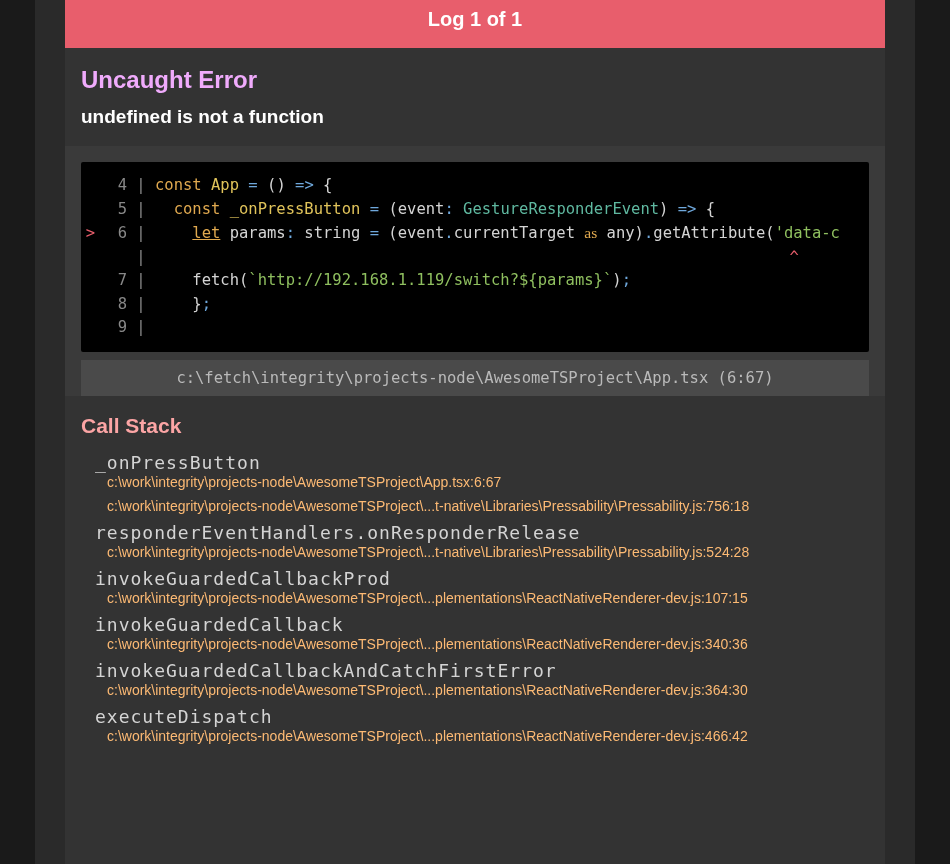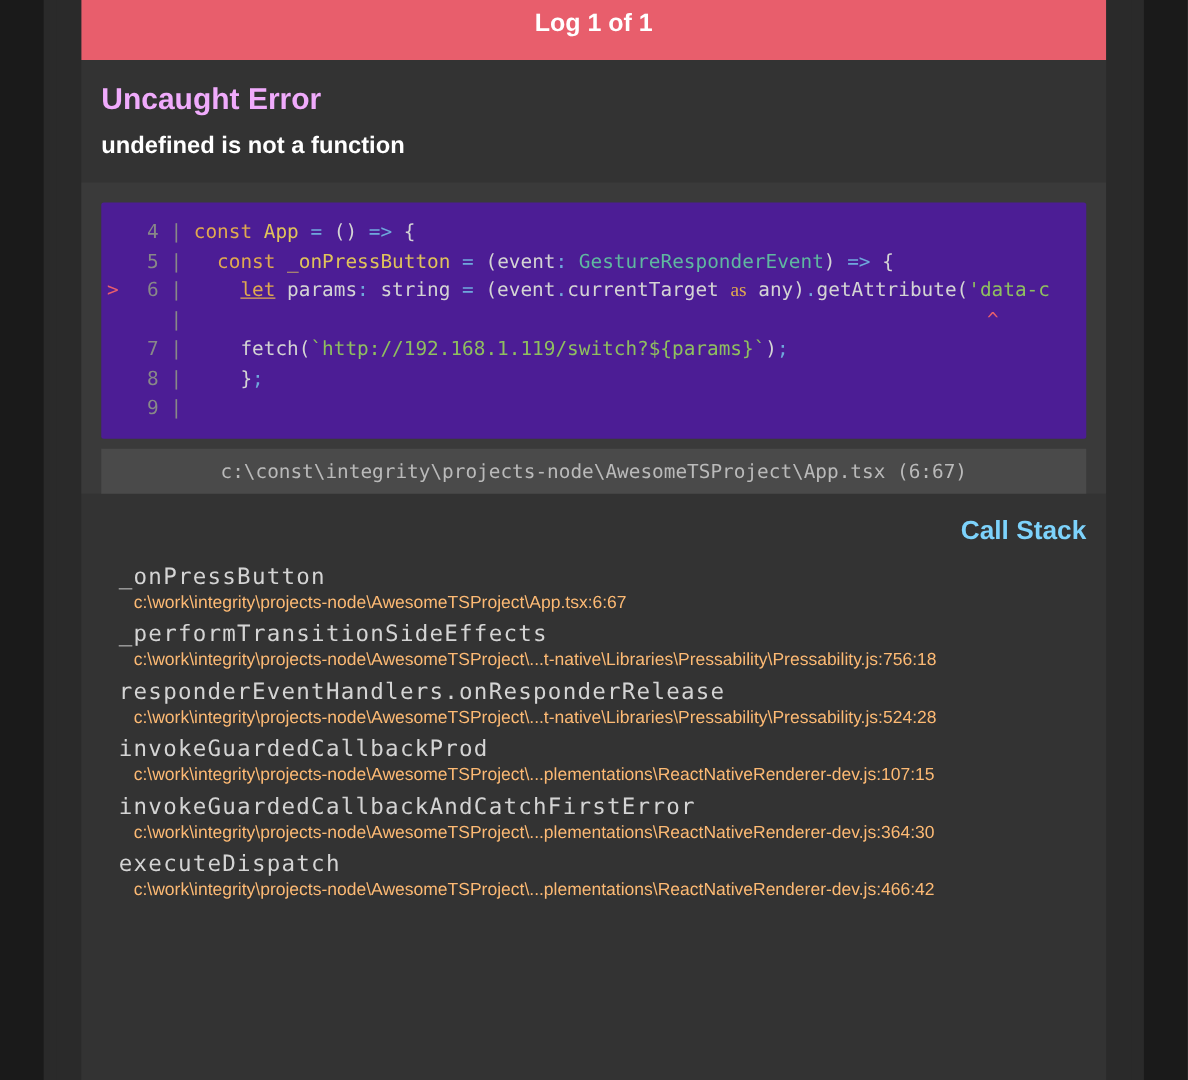--- a/index.html
+++ b/index.html
@@ -55,21 +55,21 @@
       background: #3a3a3a;
       padding: 16px 16px 0 16px;
     }
     .source-title {
       color: #fff;
       font-weight: bold;
       font-size: 21px;
       margin-bottom: 16px;
     }
     .code-block {
-      background: #4c1d95;
+      background: #000000;
       font-family: 'Consolas', 'Monaco', monospace;
       font-size: 15.5px;
       line-height: 23.5px;
       overflow: hidden;
       border-radius: 2px;
       padding: 12px 0;
     }
     .code-line {
       white-space: pre;
     }
@@ -92,25 +92,24 @@
       font-family: 'Consolas', 'Monaco', monospace;
       font-size: 15.5px;
       text-align: center;
       padding: 9px 0;
       margin-top: 8px;
     }
     .callstack-section {
       padding: 18px 16px 0 16px;
     }
     .callstack-title {
-      color: #7dd3fc;
+      color: #fca5a5;
       font-weight: bold;
       font-size: 21px;
       margin-bottom: 14px;
-      text-align: right;
     }
     .stack-frame {
       padding-left: 14px;
       margin-bottom: 8px;
     }
     .frame-fn {
       color: #d4d4d4;
       font-family: 'Consolas', 'Monaco', monospace;
       font-size: 18px;
       letter-spacing: 1px;
@@ -138,41 +137,44 @@
     <div class="source-section">
       <div class="code-block" id="code-block">
           <div class="code-line"><span class="marker"> </span><span class="gutter">4</span><span class="pipe"> | </span><span class="k-const">const</span><span class="ident"> </span><span class="fn-name">App</span><span class="ident"> </span><span class="op">=</span><span class="ident"> </span><span class="punct">()</span><span class="ident"> </span><span class="op">=&gt;</span><span class="ident"> </span><span class="punct">{</span></div>
           <div class="code-line"><span class="marker"> </span><span class="gutter">5</span><span class="pipe"> | </span><span class="ident">  </span><span class="k-const">const</span><span class="ident"> </span><span class="fn-name">_onPressButton</span><span class="ident"> </span><span class="op">=</span><span class="ident"> </span><span class="punct">(</span><span class="ident">event</span><span class="op">:</span><span class="ident"> </span><span class="type">GestureResponderEvent</span><span class="punct">)</span><span class="ident"> </span><span class="op">=&gt;</span><span class="ident"> </span><span class="punct">{</span></div>
           <div class="code-line"><span class="marker">&gt;</span><span class="gutter">6</span><span class="pipe"> | </span><span class="ident">    </span><span class="k-let">let</span><span class="ident"> params</span><span class="op">:</span><span class="ident"> string </span><span class="op">=</span><span class="ident"> </span><span class="punct">(</span><span class="ident">event</span><span class="op">.</span><span class="ident">currentTarget </span><span class="k-as">as</span><span class="ident"> any</span><span class="punct">)</span><span class="op">.</span><span class="ident">getAttribute</span><span class="punct">(</span><span class="str">'data-c</span></div>
           <div class="code-line"><span class="marker"> </span><span class="gutter"> </span><span class="pipe"> | </span><span class="ident">                                                                    </span><span class="caret">^</span></div>
           <div class="code-line"><span class="marker"> </span><span class="gutter">7</span><span class="pipe"> | </span><span class="ident">    </span><span class="ident">fetch</span><span class="punct">(</span><span class="str">`http://192.168.1.119/switch?${params}`</span><span class="punct">)</span><span class="op">;</span></div>
           <div class="code-line"><span class="marker"> </span><span class="gutter">8</span><span class="pipe"> | </span><span class="ident">    </span><span class="punct">}</span><span class="op">;</span></div>
           <div class="code-line"><span class="marker"> </span><span class="gutter">9</span><span class="pipe"> | </span></div>
         </div>
-      <div class="file-path-bar">c:\const\integrity\projects-node\AwesomeTSProject\App.tsx (6:67)</div>
+      <div class="file-path-bar">c:\fetch\integrity\projects-node\AwesomeTSProject\App.tsx (6:67)</div>
     </div>
 
     <div class="callstack-section">
       <div class="callstack-title">Call Stack</div>
       <div id="stack-frames">
           <div class="stack-frame">
             <div class="frame-fn">_onPressButton</div>
             <div class="frame-loc">c:\work\integrity\projects-node\AwesomeTSProject\App.tsx:6:67</div>
           </div>
           <div class="stack-frame">
-            <div class="frame-fn">_performTransitionSideEffects</div>
             <div class="frame-loc">c:\work\integrity\projects-node\AwesomeTSProject\...t-native\Libraries\Pressability\Pressability.js:756:18</div>
           </div>
           <div class="stack-frame">
             <div class="frame-fn">responderEventHandlers.onResponderRelease</div>
             <div class="frame-loc">c:\work\integrity\projects-node\AwesomeTSProject\...t-native\Libraries\Pressability\Pressability.js:524:28</div>
           </div>
           <div class="stack-frame">
             <div class="frame-fn">invokeGuardedCallbackProd</div>
             <div class="frame-loc">c:\work\integrity\projects-node\AwesomeTSProject\...plementations\ReactNativeRenderer-dev.js:107:15</div>
+          </div>
+          <div class="stack-frame">
+            <div class="frame-fn">invokeGuardedCallback</div>
+            <div class="frame-loc">c:\work\integrity\projects-node\AwesomeTSProject\...plementations\ReactNativeRenderer-dev.js:340:36</div>
           </div>
           <div class="stack-frame">
             <div class="frame-fn">invokeGuardedCallbackAndCatchFirstError</div>
             <div class="frame-loc">c:\work\integrity\projects-node\AwesomeTSProject\...plementations\ReactNativeRenderer-dev.js:364:30</div>
           </div>
           <div class="stack-frame">
             <div class="frame-fn">executeDispatch</div>
             <div class="frame-loc">c:\work\integrity\projects-node\AwesomeTSProject\...plementations\ReactNativeRenderer-dev.js:466:42</div>
           </div>
         </div>

